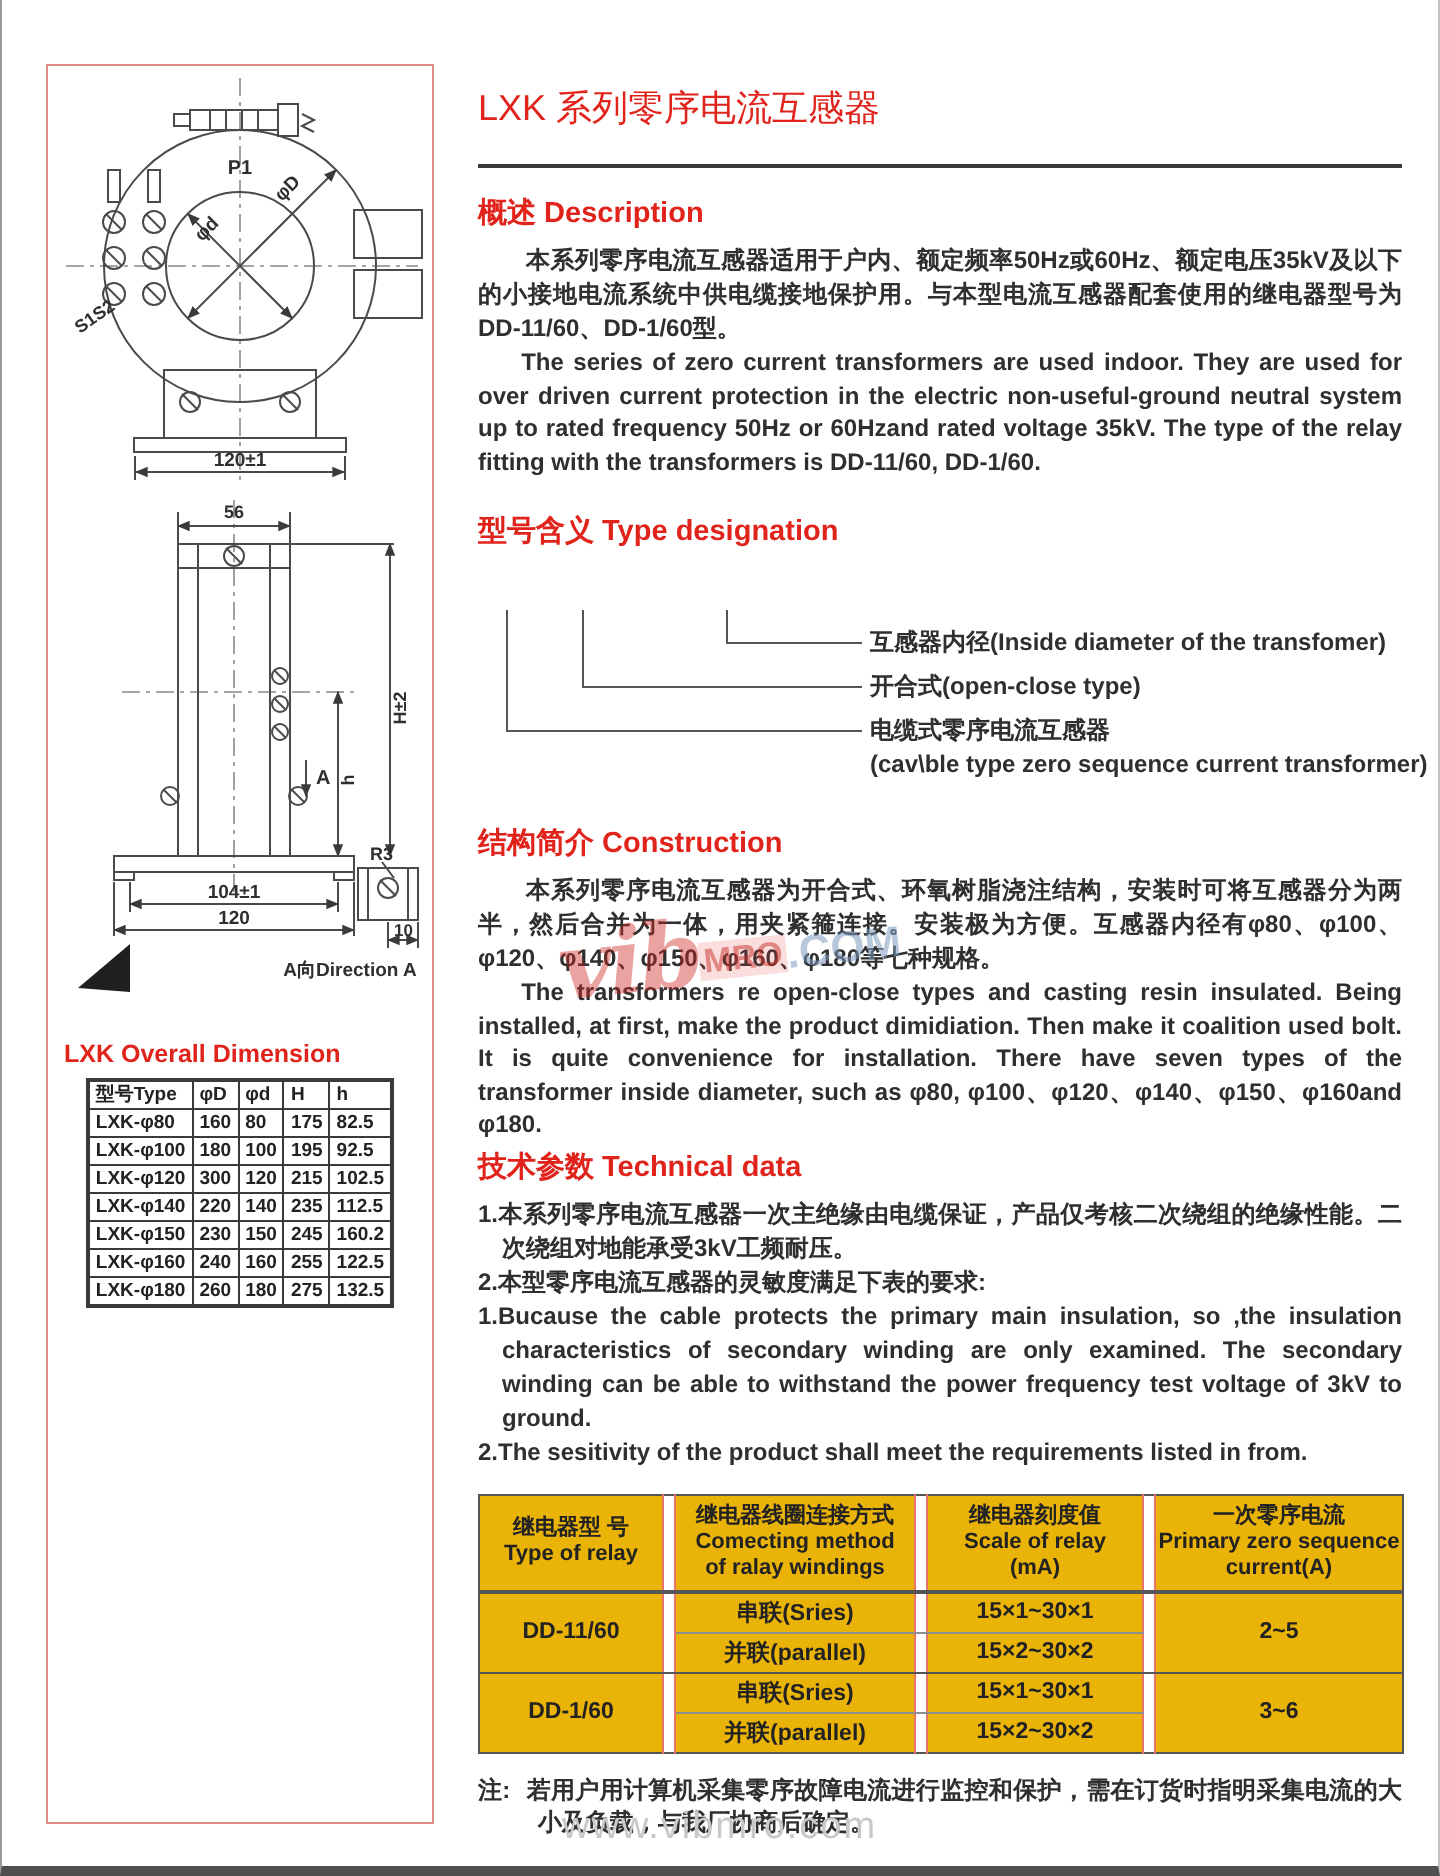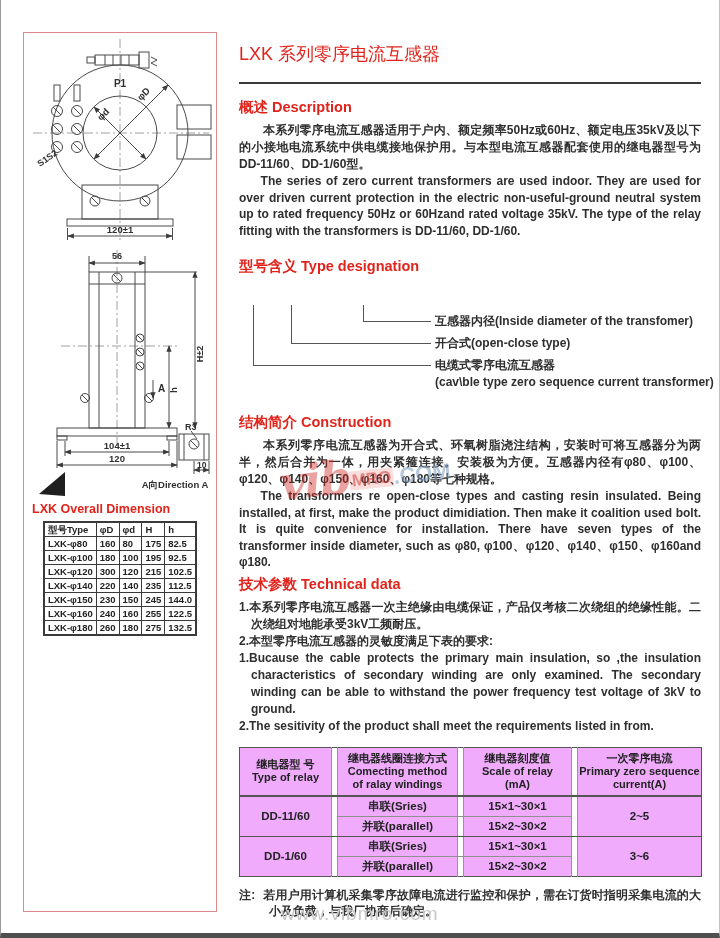--- a/index.html
+++ b/index.html
@@ -3,21 +3,21 @@
 <meta charset="utf-8">
 <style>
   html,body{margin:0;padding:0;background:#fff;}
   body{font-family:"Liberation Sans","DejaVu Sans",sans-serif;}
   #page{position:relative;width:720px;height:938px;background:#fff;box-sizing:border-box;
         border-left:1px solid #9a9a9a;border-right:1px solid #c2c2c2;border-bottom:5px solid #4f4f4f;overflow:hidden;}
   
   #left-panel{position:absolute;left:22px;top:32px;width:194px;height:880px;border:1px solid #e08888;box-sizing:border-box;background:#fff;}
   #left-panel svg{display:block;margin:4px auto 0;}
   svg text{font-family:"Liberation Sans","DejaVu Sans",sans-serif;font-weight:bold;fill:#2f2f2f;}
-  .dim-title{color:#e0241c;font-weight:bold;font-size:12.5px;margin:4px 0 5px 8px;}
+  .dim-title{color:#e0241c;font-weight:bold;font-size:12.5px;margin:22px 0 5px 8px;}
   table.dim{border-collapse:collapse;margin:0 auto;font-size:9.5px;font-weight:bold;color:#222;}
   table.dim td,table.dim th{border:1px solid #3a3a3a;text-align:left;padding:1px 3px;line-height:11px;white-space:nowrap;}
   table.dim{border:2px solid #3a3a3a;}
   
   #right-col{position:absolute;left:238px;top:38px;width:462px;color:#2f2f2f;}
   .title-cn{color:#e0241c;font-size:18px;font-weight:normal;line-height:25px;margin:4px 0 0 0;}
   .title-en{color:#e0241c;font-size:15.5px;font-weight:bold;line-height:22px;margin:0;}
   .rule{border:none;border-top:2px solid #3a3a3a;margin:15px 0 12px 0;}
   h2.sec{color:#e0241c;font-size:14.5px;font-weight:bold;margin:14px 0 6px 0;line-height:18px;}
   p.cn{font-size:12px;font-weight:bold;line-height:17px;margin:0;text-align:justify;text-indent:2em;}
@@ -26,21 +26,21 @@
   .desig{position:relative;height:118px;margin-top:4px;font-weight:bold;}
   .code-line{font-size:16px;letter-spacing:0;}
   .code-prefix{letter-spacing:8px;font-size:16px;}
   .code-sizes{font-size:15px;border-bottom:1.5px solid #333;padding-bottom:2px;}
   .vline{position:absolute;width:1px;background:#555;}
   .hline{position:absolute;height:1px;background:#555;}
   .ann{position:absolute;left:196px;font-size:12px;line-height:14px;white-space:nowrap;}
   
   .tech p{font-size:12px;font-weight:bold;line-height:17px;margin:0;padding-left:12px;text-indent:-12px;text-align:justify;}
   
-  table.relay{border-collapse:collapse;width:462px;margin-top:12px;background:#f0abfc;border:1.5px solid #555;
+  table.relay{border-collapse:collapse;width:462px;margin-top:12px;background:#eab308;border:1.5px solid #555;
               font-size:11.5px;font-weight:bold;color:#222;table-layout:fixed;}
   table.relay td,table.relay th{text-align:center;vertical-align:middle;padding:2px 1px;}
   table.relay th{font-size:11px;line-height:13px;padding:4px 1px;}
   td.sep{background:#fff;border-left:1px solid #e8736b;border-right:1px solid #e8736b;padding:0;}
   tr.hdr th, tr.hdr td{border-bottom:2px solid #555;}
   .thin{border-bottom:1px solid #8f8f8f;}
   tr.gend td{border-bottom:1.5px solid #555;}
   td.gb{border-bottom:1.5px solid #555;}
   
   .note-cn{font-size:12px;font-weight:bold;line-height:16px;margin:10px 0 0 0;padding-left:30px;text-indent:-30px;text-align:justify;}
@@ -226,21 +226,21 @@
             <td>220</td>
             <td>140</td>
             <td>235</td>
             <td>112.5</td>
           </tr>
         <tr>
             <td>LXK-φ150</td>
             <td>230</td>
             <td>150</td>
             <td>245</td>
-            <td>144.0</td>
+            <td>160.2</td>
           </tr>
         <tr>
             <td>LXK-φ160</td>
             <td>240</td>
             <td>160</td>
             <td>255</td>
             <td>122.5</td>
           </tr>
         <tr>
             <td>LXK-φ180</td>

